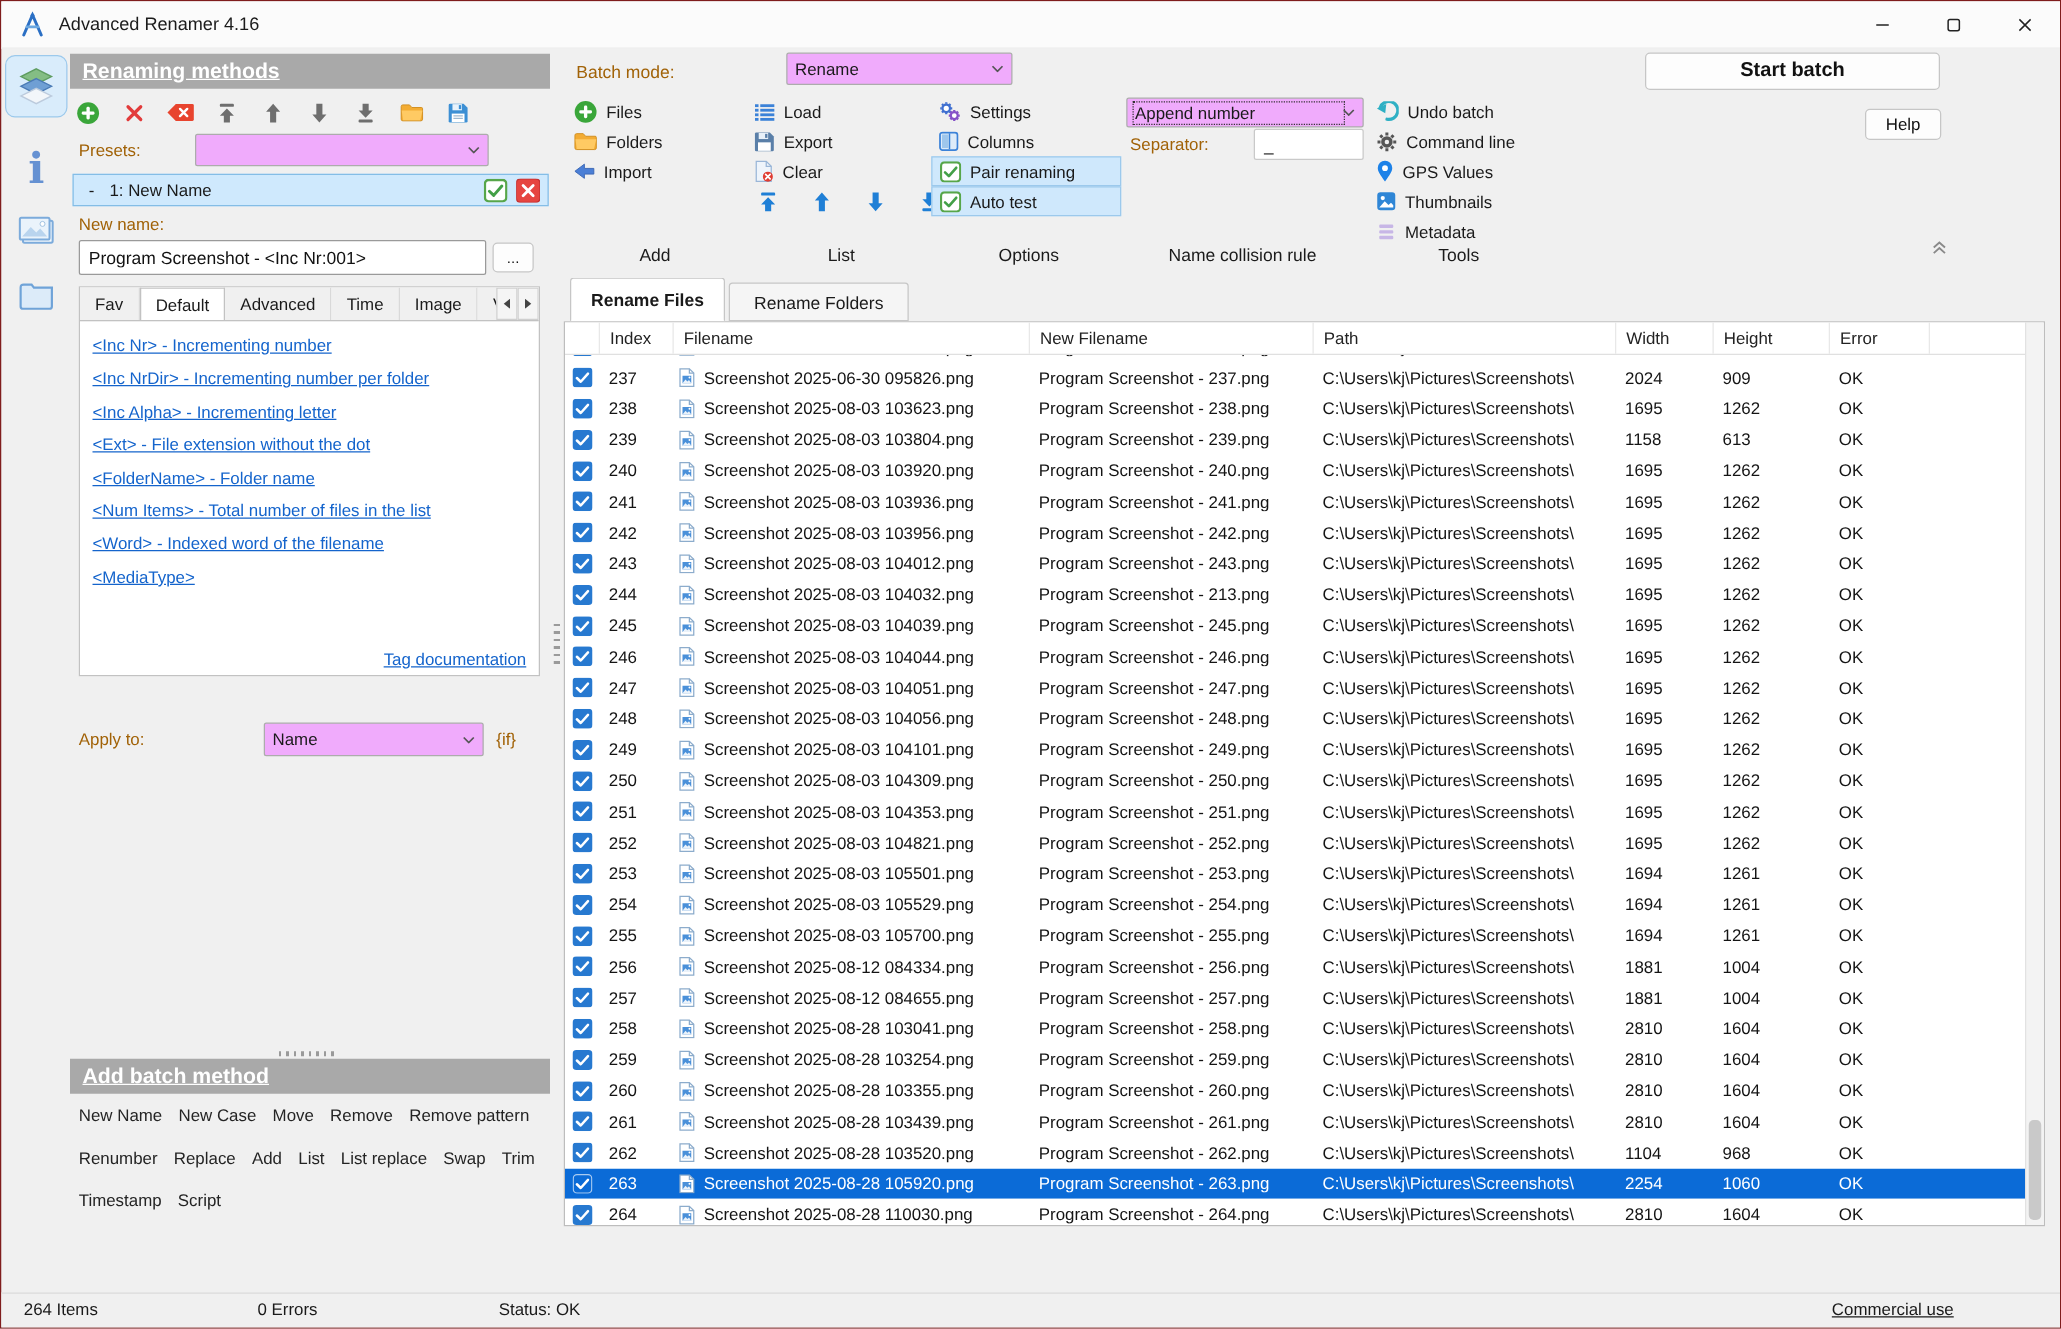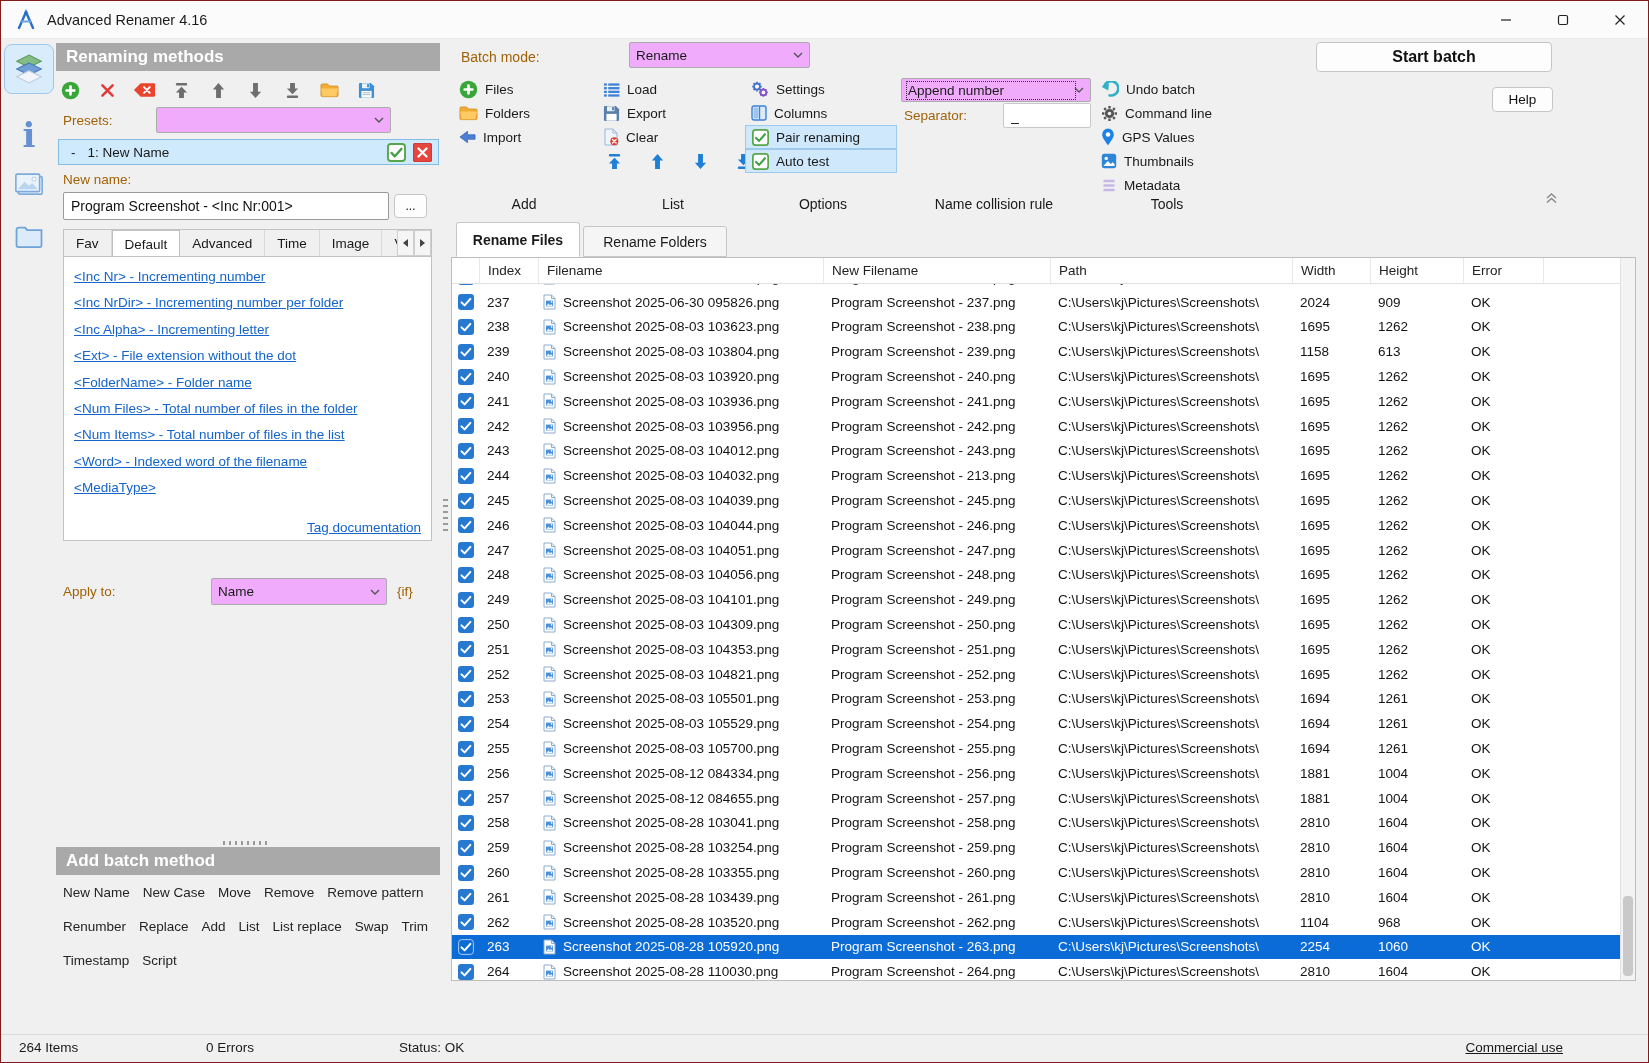--- a/index.html
+++ b/index.html
@@ -17,21 +17,21 @@
           align-items:center;justify-content:center;padding:0;cursor:default;}
   
   .leftrail{position:absolute;left:0;top:39px;width:54px;bottom:29px;}
   .rail-item{position:absolute;left:3px;width:50px;height:50px;display:flex;
              align-items:center;justify-content:center;border-radius:8px;}
   .rail-item.active{background:#d9ecfb;border:1px solid #9cc9ec;}
   .info-glyph{font-family:"DejaVu Serif","Liberation Serif",serif;font-weight:700;
               font-size:34px;color:#6591d2;line-height:1;}
   
   .grayhdr{position:absolute;background:#a9a9a9;color:#ffffff;font-weight:700;
-           font-size:17px;display:flex;align-items:center;padding-left:10px;}
+           font-size:17px;display:flex;align-items:center;padding-left:10px;text-decoration:underline;}
   
   .mtoolbar{position:absolute;left:58px;top:74px;width:380px;height:30px;display:flex;
             align-items:center;gap:15px;color:#6e6e6e;}
   .tbtn{border:none;background:transparent;padding:0;display:flex;align-items:center;
         justify-content:center;width:22px;height:22px;cursor:default;color:#6e6e6e;}
   .icon{display:inline-flex;align-items:center;justify-content:center;line-height:0;}
   .icon svg{display:block;}
   
   .combo{background:#f0abfc;border:1px solid #acacac;border-radius:2px;display:flex;
          align-items:center;font-size:13.5px;padding:0 6px;position:relative;}
@@ -328,21 +328,20 @@
             </svg>
         </button>
       </div>
     </div>
     <div class="taglist" id="taglist">
         <a class="taglink">&lt;Inc Nr&gt; - Incrementing number</a>
         <a class="taglink">&lt;Inc NrDir&gt; - Incrementing number per folder</a>
         <a class="taglink">&lt;Inc Alpha&gt; - Incrementing letter</a>
         <a class="taglink">&lt;Ext&gt; - File extension without the dot</a>
         <a class="taglink">&lt;FolderName&gt; - Folder name</a>
-        <a class="taglink">&lt;Num Files&gt; - Total number of files in the folder</a>
         <a class="taglink">&lt;Num Items&gt; - Total number of files in the list</a>
         <a class="taglink">&lt;Word&gt; - Indexed word of the filename</a>
         <a class="taglink">&lt;MediaType&gt;</a>
       </div>
     <span class="tagdoc">Tag documentation</span>
   </div>
 
   <span class="lbl" style="left:62px;top:583px;">Apply to:</span>
   <div class="combo" style="position:absolute;left:210px;top:577px;width:176px;height:27px;">
     <span class="cval">Name</span>

